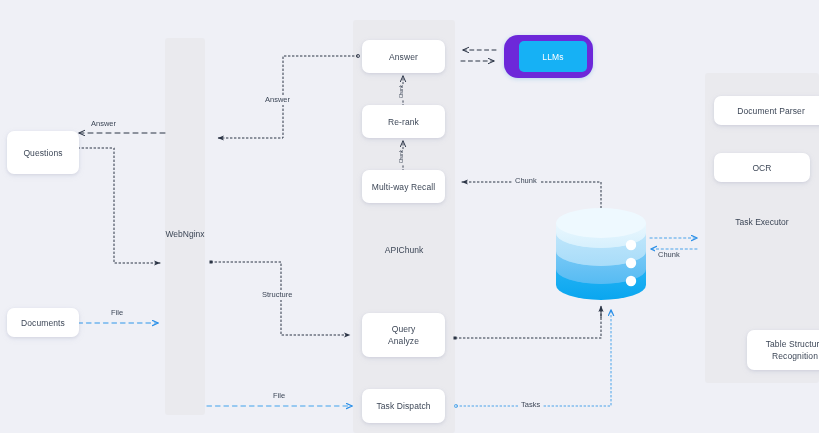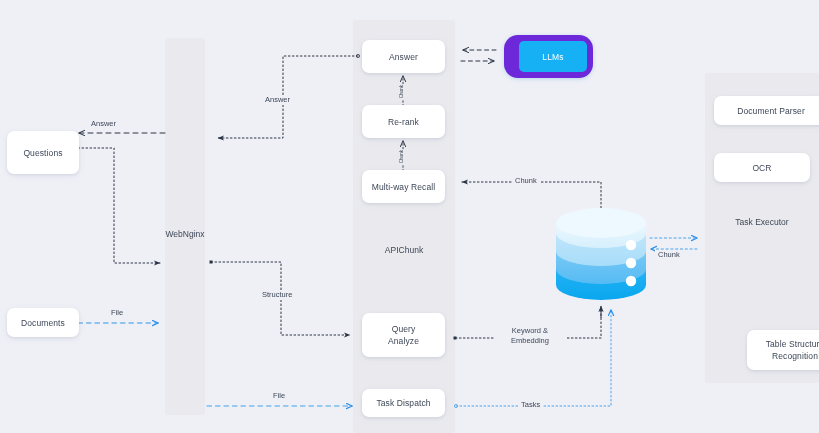--- a/index.html
+++ b/index.html
@@ -210,21 +210,21 @@
     <span>Multi-way Recall</span>
   </div>
   <div class="caption" style="left:353px;top:235px;width:102px;height:30px;text-align:right;">
     <span>API</span>
     <span>Chunk</span>
   </div>
   <div class="node" style="left:362px;top:313px;width:83px;height:44px;flex-direction:column;">
     <span>Query</span>
     <span>Analyze</span>
   </div>
-  <div class="node" style="left:362px;top:389px;width:83px;height:28px;">
+  <div class="node" style="left:362px;top:389px;width:83px;height:34px;">
     <span>Task Dispatch</span>
   </div>
 
   <div class="llm-outer" style="left:504px;top:35px;width:80px;height:43px;">
     <div class="llm-inner">
       <span>LLMs</span>
     </div>
   </div>
 
   <div class="node" style="left:714px;top:96px;width:114px;height:29px;">
@@ -251,20 +251,16 @@
   <div class="elabel" style="left:270px;top:391px;"><span>File</span></div>
 
   <div class="vlabel" style="left:399px;top:84px;"><span>Chunk</span></div>
 
   <div class="vlabel" style="left:399px;top:149px;"><span>Chunk</span></div>
 
   <div class="elabel" style="left:512px;top:176px;"><span>Chunk</span></div>
 
   <div class="elabel" style="left:655px;top:250px;"><span>Chunk</span></div>
 
-  <div class="elabel two" style="left:494px;top:326px;width:66px;">
-    <span>Keyword &amp;</span><br>
-    <span>Embedding</span>
-  </div>
 
   <div class="elabel" style="left:518px;top:400px;"><span>Tasks</span></div>
 
 </div>
 
 </body></html>

